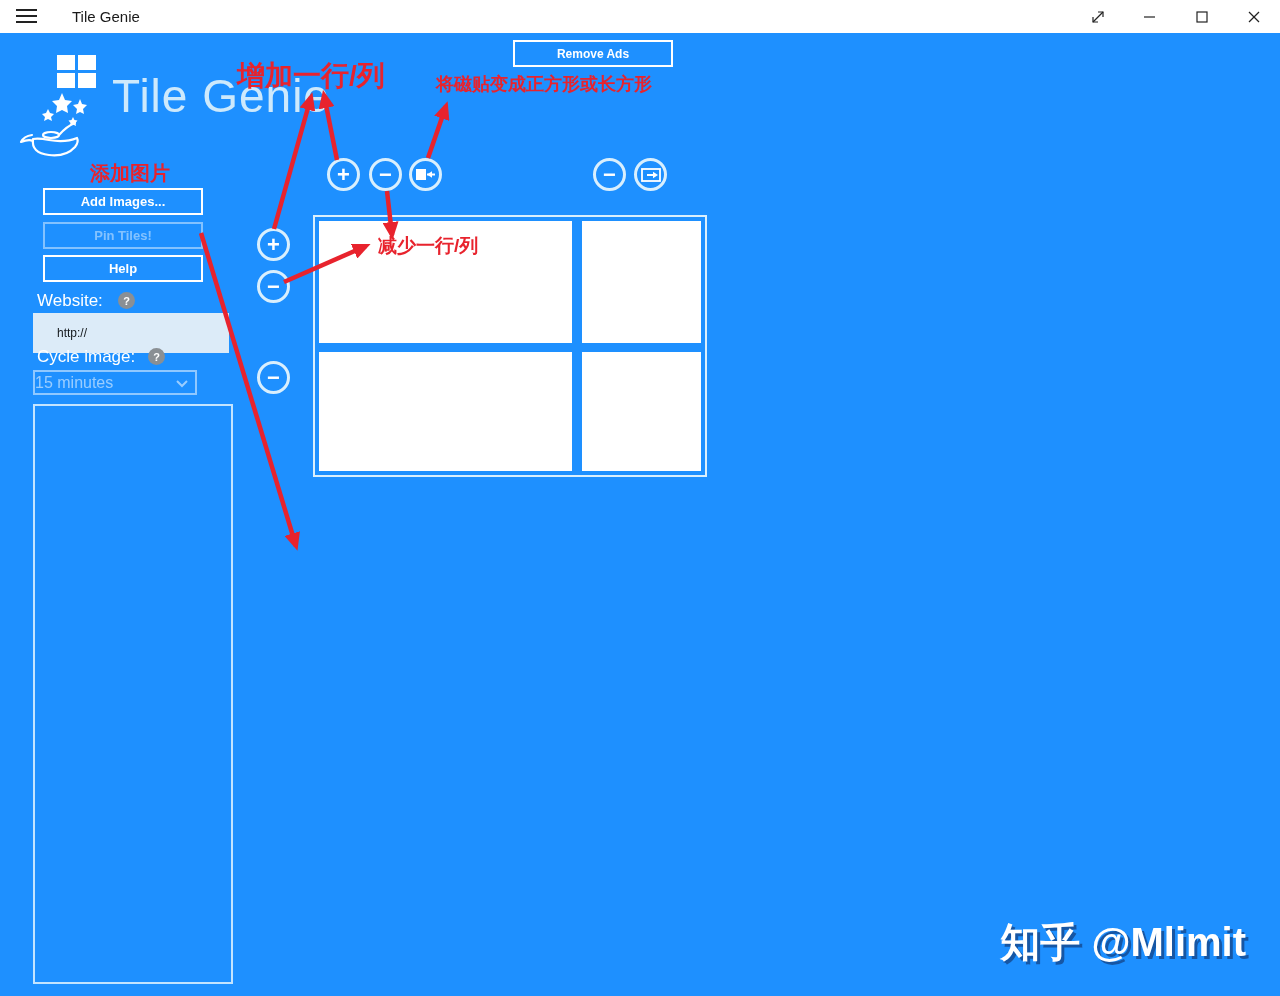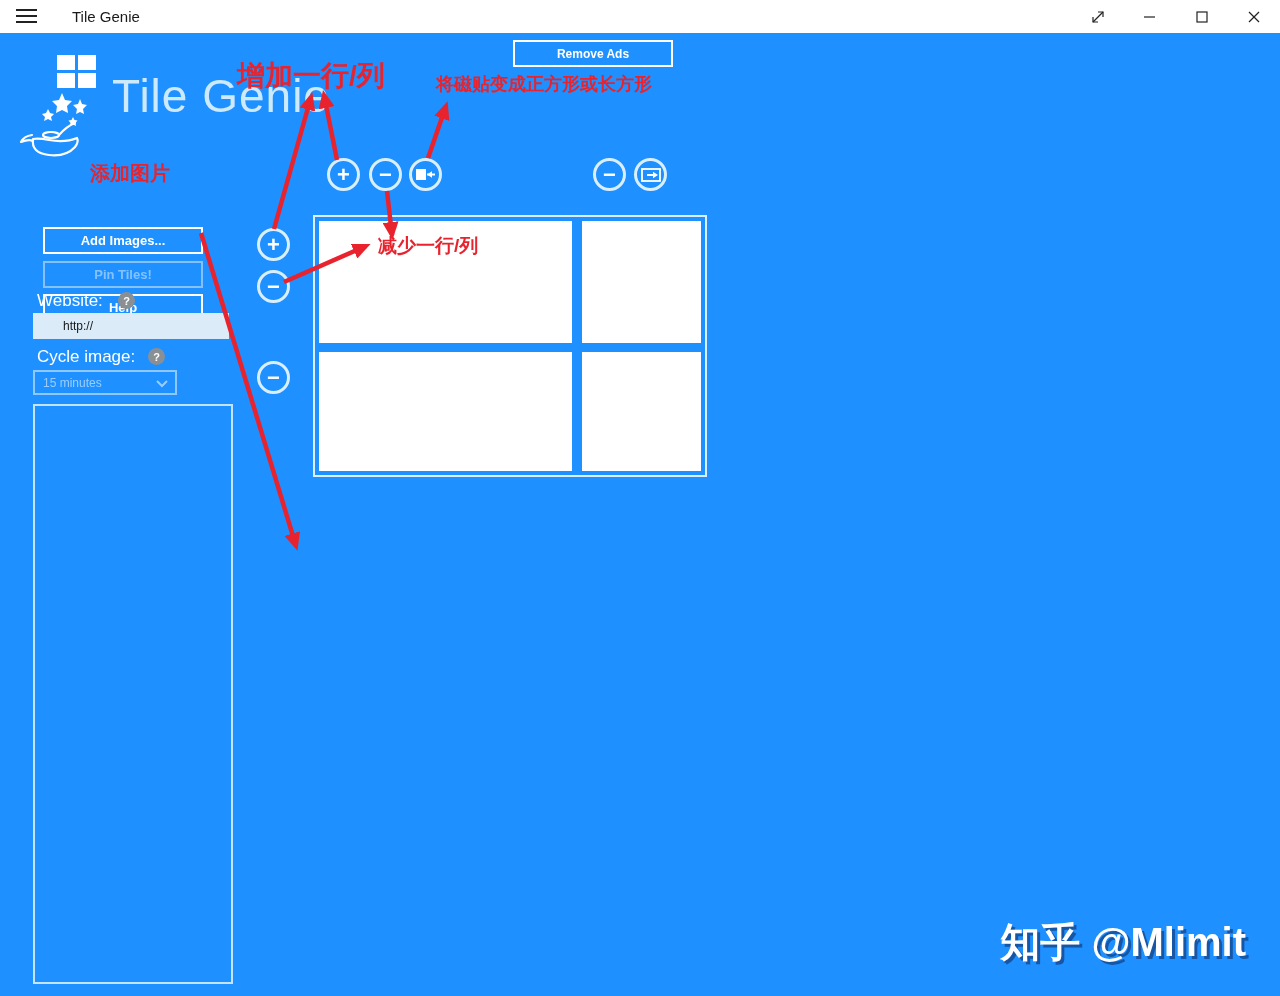--- a/index.html
+++ b/index.html
@@ -22,32 +22,32 @@
   .app-title { position:absolute; left:112px; top:36px; font-size:46px; font-weight:300;
     color:#cde9fc; letter-spacing:1px; }
 
   .remove-ads { position:absolute; left:513px; top:7px; width:160px; height:27px;
     background:transparent; border:2px solid #ffffff; color:#fff; font-weight:bold;
     font-size:12px; display:flex; align-items:center; justify-content:center; cursor:pointer; }
 
   
   .side-btn { position:absolute; left:43px; width:160px; height:27px; border:2px solid #fff;
     color:#fff; font-weight:bold; font-size:13px; display:flex; align-items:center;
-    justify-content:center; background:transparent; cursor:pointer;margin-top:39px; }
+    justify-content:center; background:transparent; cursor:pointer; }
   .side-btn.disabled { border-color:rgba(255,255,255,0.45); color:rgba(255,255,255,0.45); }
   .lbl { position:absolute; color:#fff; font-size:17px; font-weight:300; }
   .q-icon { position:absolute; width:17px; height:17px; border-radius:50%;
     background:#8a8f94; color:#fff; font-size:11px; font-weight:bold;
     display:flex; align-items:center; justify-content:center; cursor:pointer; }
-  .url-input { position:absolute; left:33px; top:280px; width:196px; height:26px;
-    background:#dcebf8; border:none; color:#14181c; font-size:12px; padding-left:30px;
+  .url-input { position:absolute; left:33px; top:280px; width:196px; height:40px;
+    background:#dcebf8; border:none; color:#14181c; font-size:12px; padding-left:24px;
     font-family:"Liberation Sans", sans-serif; }
-  .dropdown { position:absolute; left:33px; top:337px; width:144px; height:25px;
-    border:2px solid rgba(255,255,255,0.5); color:rgba(255,255,255,0.55); font-size:12px;
-    display:flex; align-items:center; padding-left:8px; cursor:pointer; }
+  .dropdown { position:absolute; left:33px; top:337px; width:164px; height:25px;
+    border:2px solid rgba(255,255,255,0.5); color:rgba(255,255,255,0.55); font-size:16px;
+    display:flex; align-items:center; padding-left:0; cursor:pointer; }
   .dropdown svg { position:absolute; right:7px; top:8px; }
   .image-list { position:absolute; left:33px; top:371px; width:200px; height:580px;
     border:2px solid rgba(225,243,255,0.85); background:transparent; }
 
   
   .circle { position:absolute; width:33px; height:33px; border-radius:50%;
     border:3px solid #d9effd; color:#fff; display:flex; align-items:center;
     justify-content:center; font-size:22px; font-weight:bold; cursor:pointer;
     line-height:1; background:transparent; }
 

